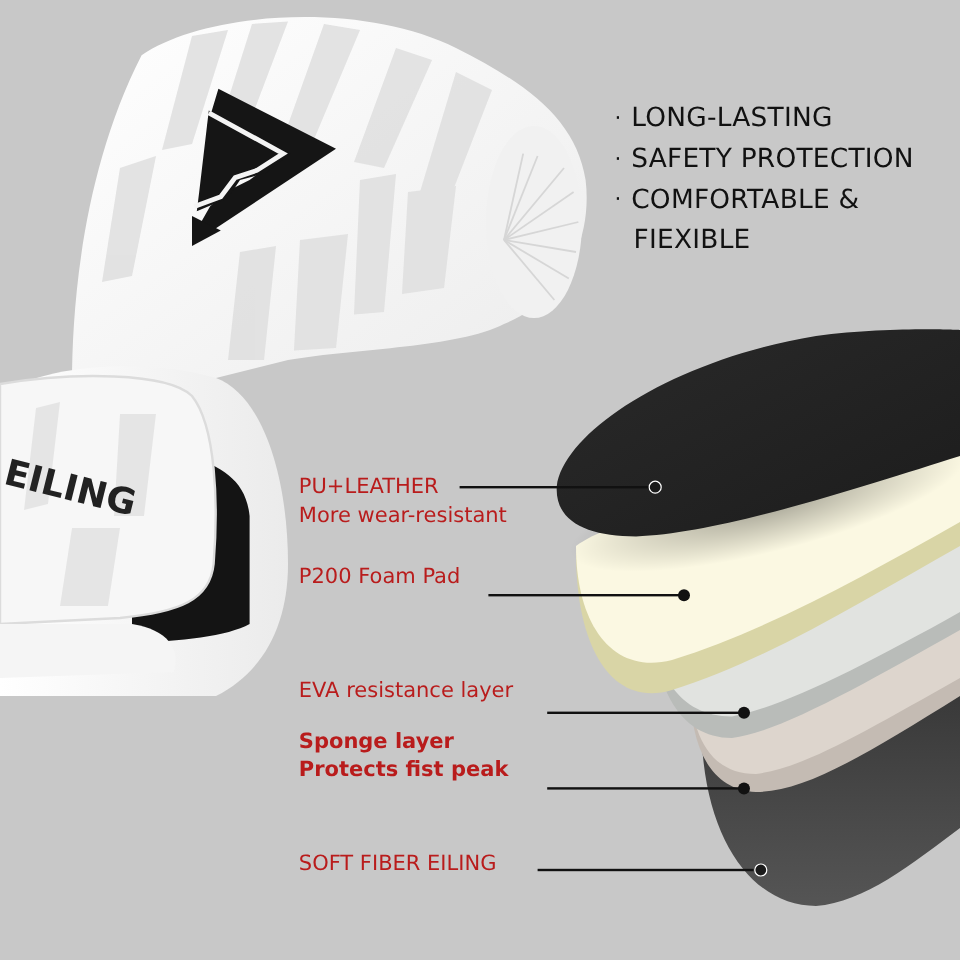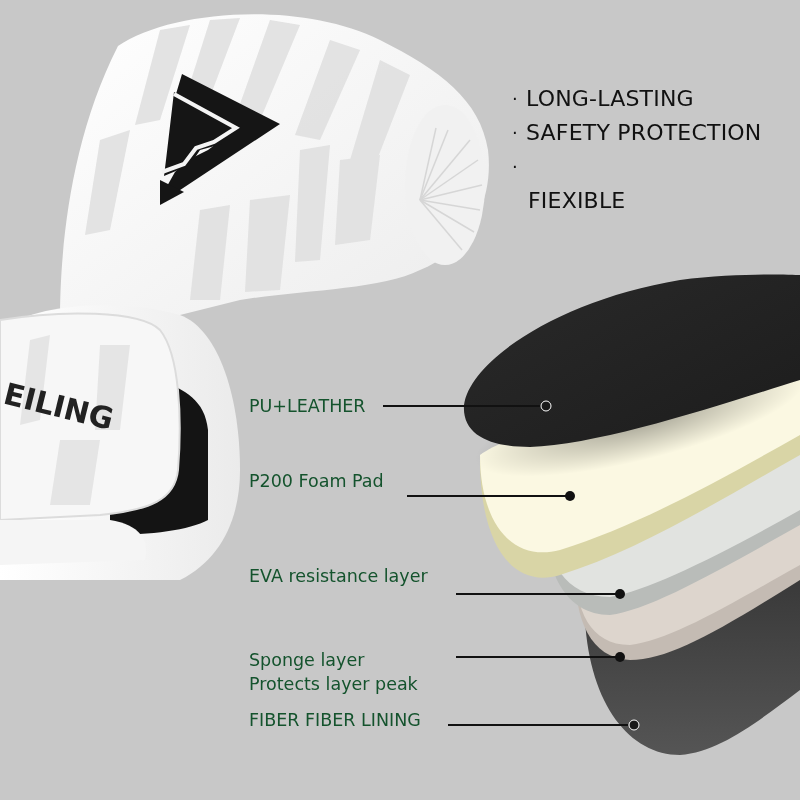--- a/index.html
+++ b/index.html
@@ -3,21 +3,21 @@
 <meta charset="utf-8">
 <style>
   html, body { margin:0; padding:0; }
   body { width:800px; height:800px; overflow:hidden; background:#c8c8c8; position:relative; font-family:"DejaVu Sans", sans-serif; }
   .stage { position:absolute; left:0; top:0; width:800px; height:800px; background:#c8c8c8; }
   svg.art { position:absolute; left:0; top:0; }
   .features { position:absolute; left:512px; top:82px; color:#111; font-size:22px; line-height:34px; letter-spacing:0.2px; }
   .features .row { display:flex; white-space:nowrap; }
   .features .dot { width:14px; display:inline-block; font-size:18px; }
   .features .cont { padding-left:16px; }
-  .label { position:absolute; left:249px; color:#14532d; font-size:17.5px; line-height:24px; white-space:nowrap; }
+  .label { position:absolute; left:249px; color:#b91c1c; font-size:17.5px; line-height:24px; white-space:nowrap; }
   .label .t { display:block; }
   .leader { position:absolute; height:1.5px; background:#111; }
   .marker { position:absolute; width:10px; height:10px; border-radius:50%; background:#111; transform:translate(-50%,-50%); }
   .marker.ring { width:9px; height:9px; border:1.5px solid #fff; background:#1a1a1a; }
 </style>
 </head>
 <body>
 
 <div class="stage">
 
@@ -123,50 +123,52 @@
     <div class="row">
       <span class="dot">·</span>
       <span>LONG-LASTING</span>
     </div>
     <div class="row">
       <span class="dot">·</span>
       <span>SAFETY PROTECTION</span>
     </div>
     <div class="row">
       <span class="dot">·</span>
+      <span>COMFORTABLE &amp;</span>
     </div>
     <div class="row cont">
       <span>FIEXIBLE</span>
     </div>
   </div>
 
   <div class="label" style="top:394px;">
     <span class="t">PU+LEATHER</span>
+    <span class="t">More wear-resistant</span>
   </div>
   <div class="leader" style="left:383px; top:405px; width:158px;"></div>
   <div class="marker ring" style="left:546px; top:406px;"></div>
 
   <div class="label" style="top:469px;">
     <span class="t">P200 Foam Pad</span>
   </div>
   <div class="leader" style="left:407px; top:495px; width:160px;"></div>
   <div class="marker" style="left:570px; top:496px;"></div>
 
   <div class="label" style="top:564px;">
     <span class="t">EVA resistance layer</span>
   </div>
   <div class="leader" style="left:456px; top:593px; width:160px;"></div>
   <div class="marker" style="left:620px; top:594px;"></div>
 
-  <div class="label" style="top:648px;">
+  <div class="label" style="top:606px;font-weight:bold;">
     <span class="t">Sponge layer</span>
-    <span class="t">Protects layer peak</span>
+    <span class="t">Protects fist peak</span>
   </div>
   <div class="leader" style="left:456px; top:656px; width:160px;"></div>
   <div class="marker" style="left:620px; top:657px;"></div>
 
   <div class="label" style="top:708px;">
-    <span class="t">FIBER FIBER LINING</span>
+    <span class="t">SOFT FIBER EILING</span>
   </div>
   <div class="leader" style="left:448px; top:724px; width:180px;"></div>
   <div class="marker ring" style="left:634px; top:725px;"></div>
 
 </div>
 
 </body></html>

